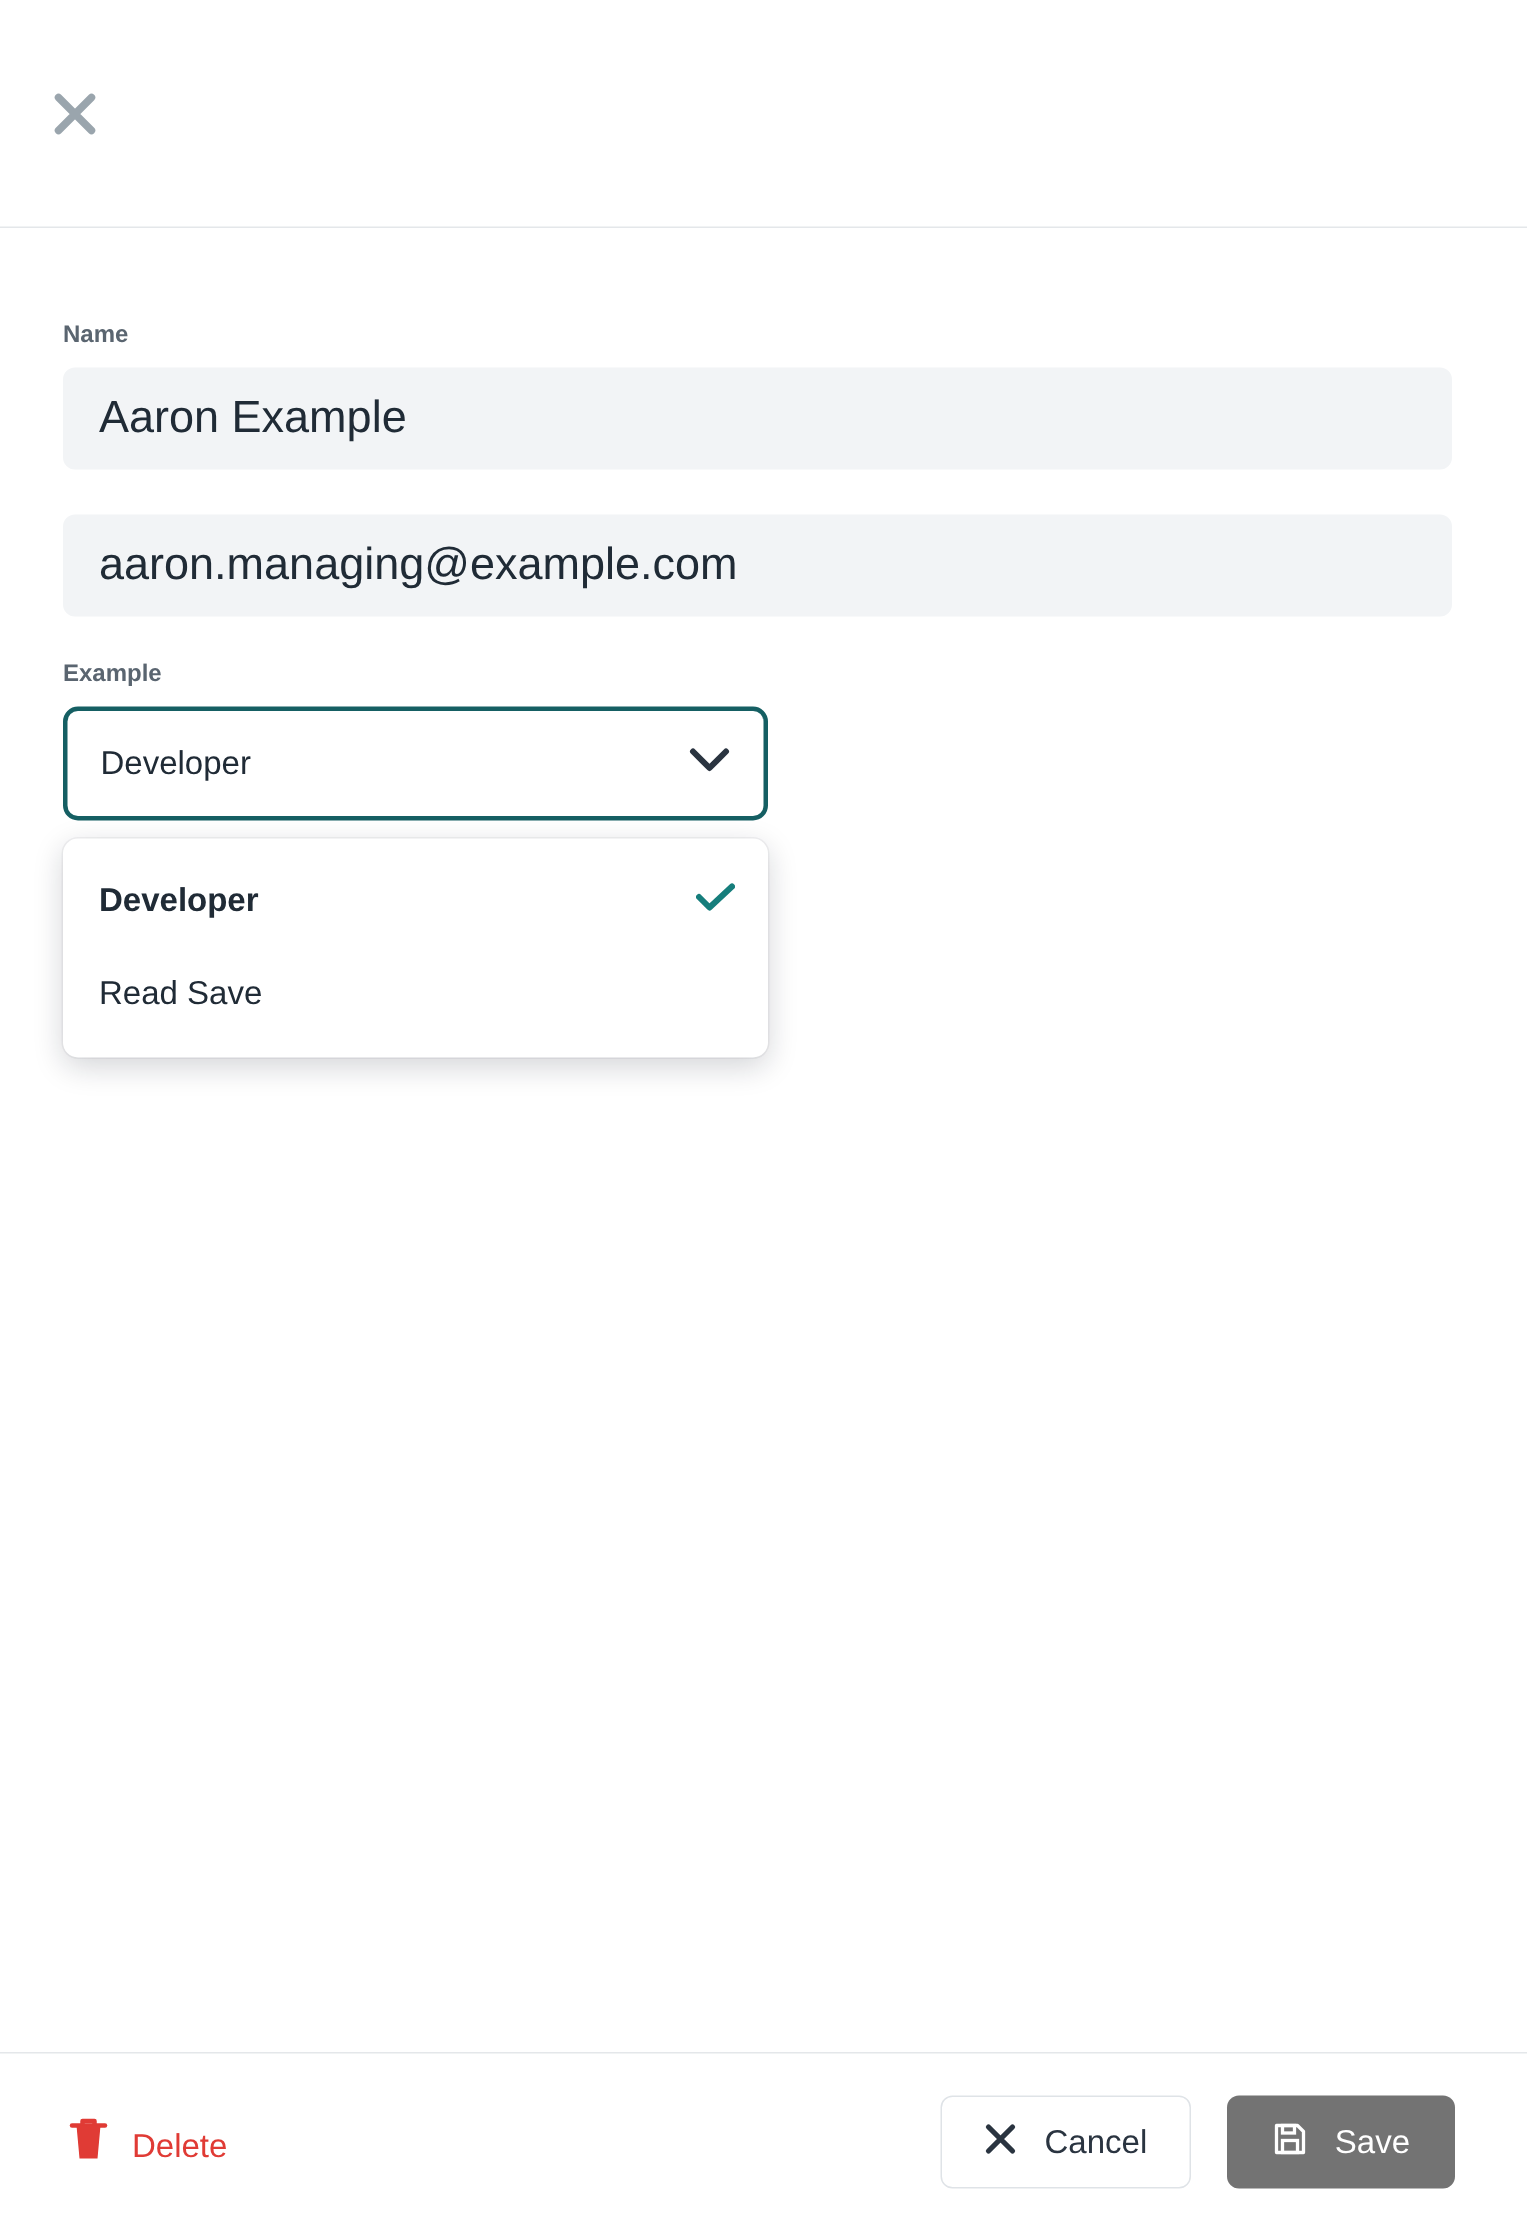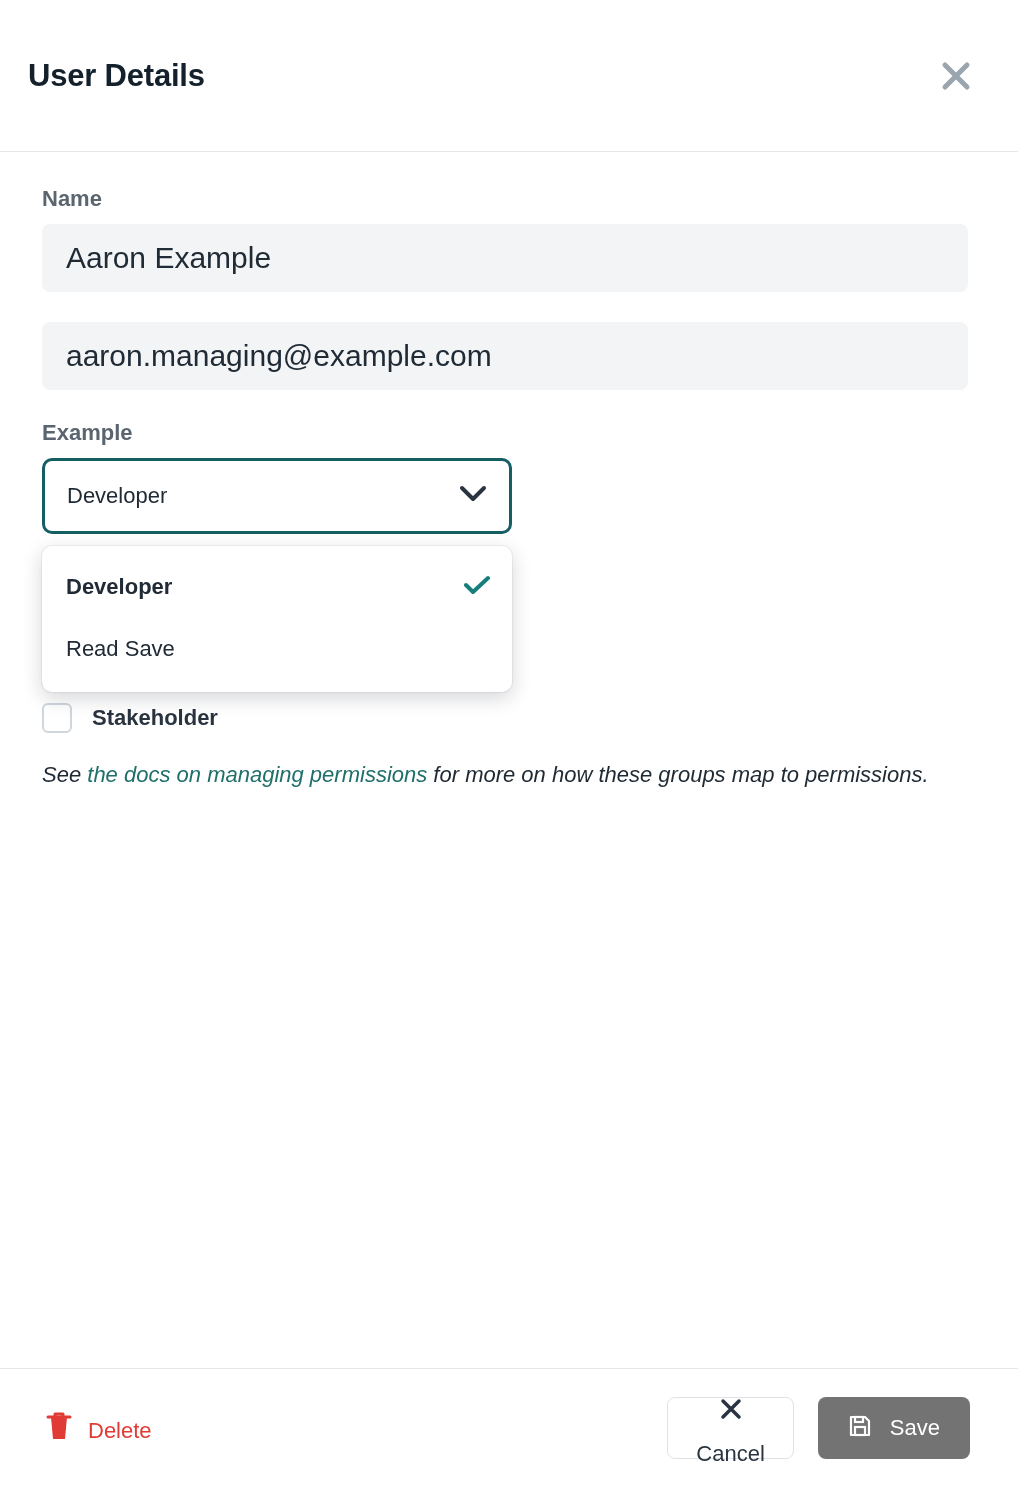--- a/index.html
+++ b/index.html
@@ -51,24 +51,25 @@
   }
   .close-btn svg { display:block; }
 
   
   .modal-body {
     flex: 1;
     padding: 34px 42px 0 42px;
     position: relative;
   }
   .field-label {
-    font-size: 22px;
+    font-size: 16px;
     font-weight: bold;
     color: #5a6570;
     margin-bottom: 12px;
+    margin-top: 29px;
   }
   .text-input {
     width: 926px;
     height: 68px;
     box-sizing: border-box;
     background: #f2f4f6;
     border: none;
     border-radius: 8px;
     font-family: "Liberation Sans", sans-serif;
     font-size: 30px;
@@ -195,21 +196,20 @@
     display: flex;
     align-items: center;
     gap: 18px;
     height: 62px;
     padding: 0 28px;
     border: 1px solid #dfe3e7;
     border-radius: 8px;
     background: #ffffff;
     cursor: pointer;
     font-family: "Liberation Sans", sans-serif;
-    flex-direction: column;
   }
   .cancel-label { font-size: 22px; color: #2a3440; }
   .save-btn {
     display: flex;
     align-items: center;
     gap: 18px;
     height: 62px;
     padding: 0 30px;
     border: none;
     border-radius: 8px;
@@ -218,21 +218,20 @@
     font-family: "Liberation Sans", sans-serif;
   }
   .save-label { font-size: 22px; color: #ffffff; }
 </style>
 </head>
 <body>
 
 <div class="modal">
 
   <div class="modal-header">
-    <div class="modal-title">User Details</div>
     <button class="close-btn">
       <span>
         <svg width="34" height="34" viewBox="0 0 34 34" aria-hidden="true">
           <path d="M6 6 L28 28 M28 6 L6 28" stroke="#9aa5ad" stroke-width="5" stroke-linecap="round"></path>
         </svg>
       </span>
     </button>
   </div>
 
   <div class="modal-body">
@@ -267,32 +266,20 @@
               </svg>
             </span>
           </div>
           <div class="dropdown-item">
             <span>Read Save</span>
           </div>
         </div>
       </div>
     </div>
 
-    <div class="groups" style="margin-top:118px;">
-      <div class="group-row">
-        <span class="checkbox"></span>
-        <span class="group-label">Admins</span>
-      </div>
-      <div class="group-row">
-        <span class="checkbox"></span>
-        <span class="group-label">Stakeholder</span>
-      </div>
-
-      <div class="helper-text"><span>See </span><a class="helper-link">the docs on managing permissions</a><span> for more on how these groups map to permissions.</span></div>
-    </div>
 
   </div>
 
   <div class="modal-footer">
     <button class="delete-btn">
       <span>
         <svg width="26" height="30" viewBox="0 0 26 30" aria-hidden="true">
           <path d="M2 6 H24" stroke="#e03b35" stroke-width="3" stroke-linecap="round"></path>
           <path d="M9 6 V3 H17 V6" stroke="#e03b35" stroke-width="3" fill="none" stroke-linejoin="round"></path>
           <path d="M5 6 L7 28 H19 L21 6 Z" fill="#e03b35"></path>

